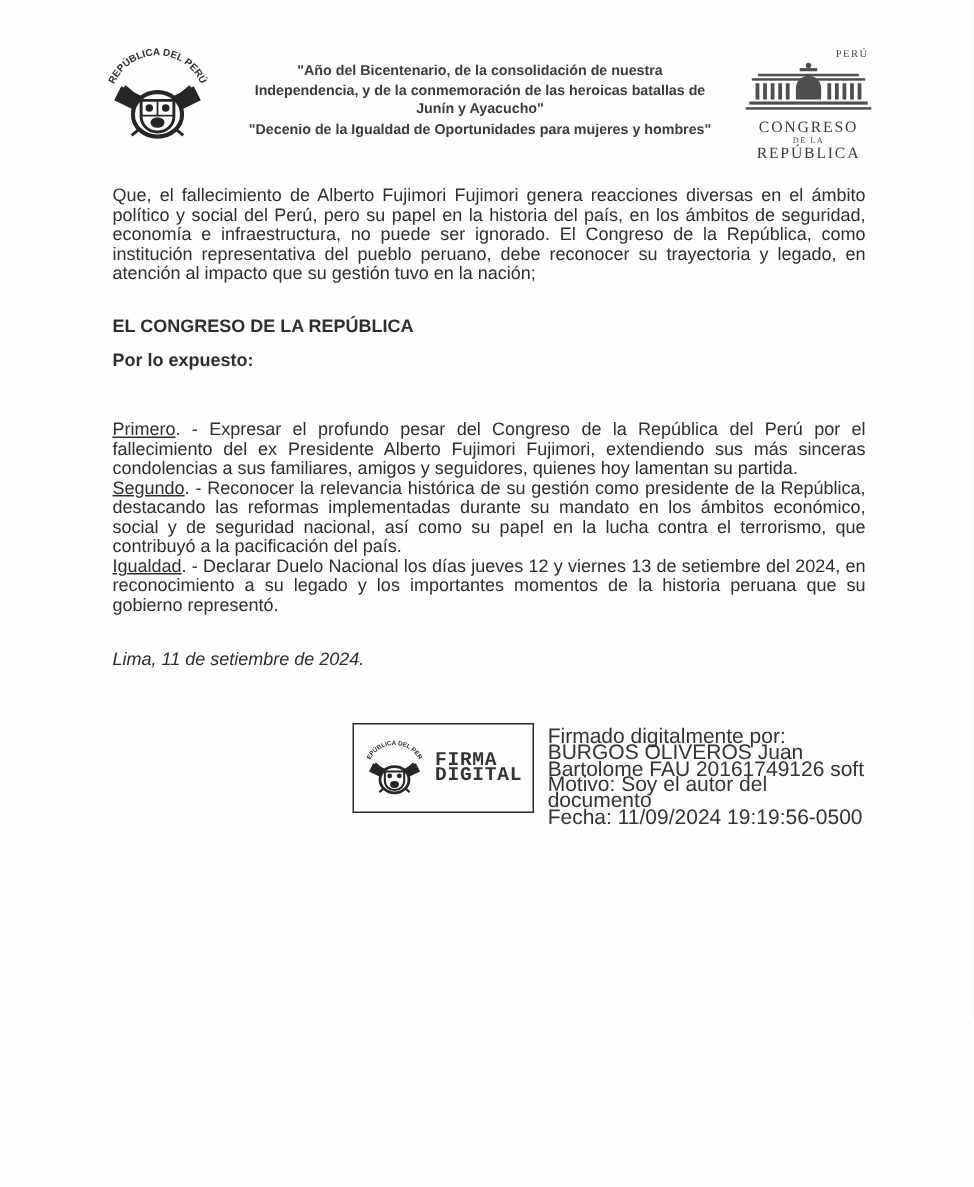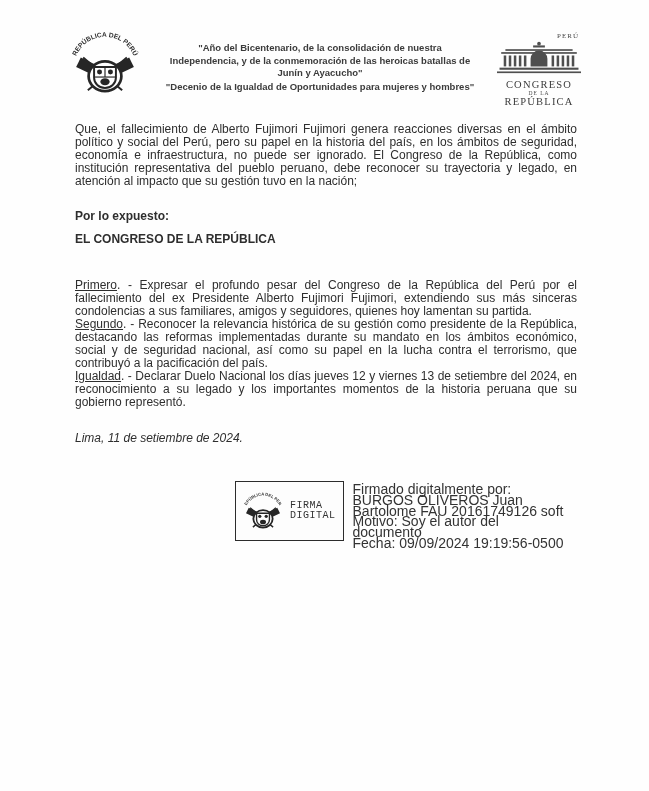--- a/index.html
+++ b/index.html
@@ -42,22 +42,22 @@
   .item { margin: 0; }
   .item-label { font-weight: normal; text-decoration: underline; }
   .date-line { font-size: 12px; margin-top: 22px; font-style: italic; }
   
   .signature { display: flex; align-items: flex-start; gap: 9px; margin-top: 36px; margin-left: 160px; }
   .stamp {
     border: 1.5px solid #2c2c2c; background: #fdfdfd;
     display: flex; align-items: center; gap: 4px; padding: 5px 7px 5px 4px;
   }
   .stamp-label {
-    font-family: "Liberation Mono", monospace; font-weight: normal;
-    font-size: 10px; line-height: 10px; color: #333; letter-spacing: 0.5px;
+    font-family: "Liberation Mono", monospace; font-weight: bold;
+    font-size: 13px; line-height: 10px; color: #333; letter-spacing: 0.5px;
   }
   .sig-info { padding-top: 3px; }
   .sig-info div { font-size: 14px; line-height: 10.8px; color: #333; }
 </style>
 </head>
 <body>
 
 <div class="page">
 
   <div class="header">
@@ -117,22 +117,22 @@
       <div class="congress-name3">REPÚBLICA</div>
     </div>
   </div>
 
   <div class="content">
 
     <p class="para gap1">Que, el fallecimiento de Alberto Fujimori Fujimori genera reacciones diversas en el ámbito político y social del Perú, pero su papel en la historia del país, en los ámbitos de seguridad, economía e infraestructura, no puede ser ignorado. El Congreso de la República, como institución representativa del pueblo peruano, debe reconocer su trayectoria y legado, en atención al impacto que su gestión tuvo en la nación;</p>
 
 
     <div class="bold-block">
+      <p class="bold-line">EL CONGRESO DE LA REPÚBLICA</p>
       <p class="bold-line">Por lo expuesto:</p>
-      <p class="bold-line">EL CONGRESO DE LA REPÚBLICA</p>
     </div>
 
     <p class="para item"><span class="item-label">Primero</span><span class="item-sep">. - </span><span>Expresar el profundo pesar del Congreso de la República del Perú por el fallecimiento del ex Presidente Alberto Fujimori Fujimori, extendiendo sus más sinceras condolencias a sus familiares, amigos y seguidores, quienes hoy lamentan su partida.</span></p>
 
     <p class="para item"><span class="item-label">Segundo</span><span class="item-sep">. - </span><span>Reconocer la relevancia histórica de su gestión como presidente de la República, destacando las reformas implementadas durante su mandato en los ámbitos económico, social y de seguridad nacional, así como su papel en la lucha contra el terrorismo, que contribuyó a la pacificación del país.</span></p>
 
     <p class="para item"><span class="item-label">Igualdad</span><span class="item-sep">. - </span><span>Declarar Duelo Nacional los días jueves 12 y viernes 13 de setiembre del 2024, en reconocimiento a su legado y los importantes momentos de la historia peruana que su gobierno representó.</span></p>
 
     <p class="date-line">Lima, 11 de setiembre de 2024.</p>
   </div>
@@ -160,17 +160,17 @@
         <div>FIRMA</div>
         <div>DIGITAL</div>
       </div>
     </div>
     <div class="sig-info">
       <div>Firmado digitalmente por:</div>
       <div>BURGOS OLIVEROS Juan</div>
       <div>Bartolome FAU 20161749126 soft</div>
       <div>Motivo: Soy el autor del</div>
       <div>documento</div>
-      <div>Fecha: 09/09/2024 19:19:56-0500</div>
+      <div>Fecha: 11/09/2024 19:19:56-0500</div>
     </div>
   </div>
 
 </div>
 
 </body></html>

